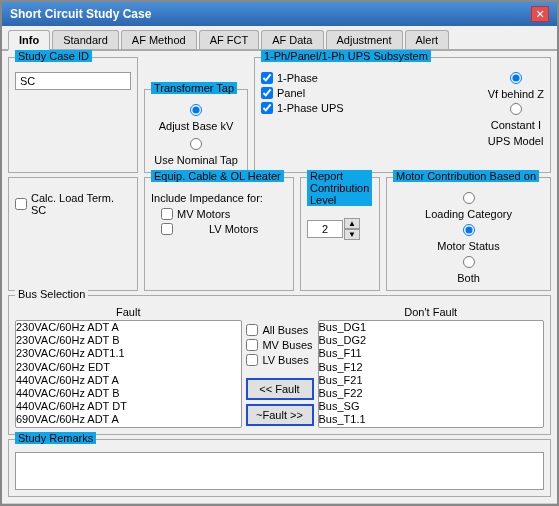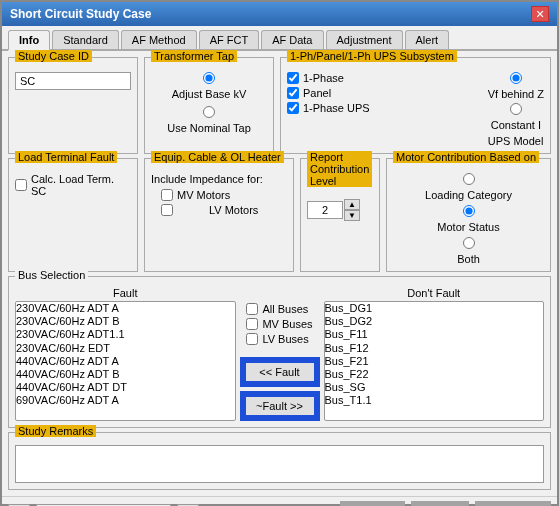--- a/index.html
+++ b/index.html
@@ -75,37 +75,38 @@
     .group-box {
       border: 1px solid #aaa;
       padding: 4px 6px 6px;
       position: relative;
       background: #f0f0f0;
     }
     .group-box-title {
       position: absolute;
       top: -8px;
       left: 6px;
-      background: #eab308;
+      background: #0ea5e9;
       padding: 0 3px;
       font-size: 11px;
     }
     .study-case-id {
       width: 130px;
     }
     .study-case-id input {
       width: 100%;
       border: 1px solid #999;
       padding: 2px 4px;
       font-size: 11px;
       background: white;
       margin-top: 10px;
     }
     .transformer-tap {
-      width: 130px;
+      width: 104px;
+      margin-top: 32px;
     }
     .radio-group {
       display: flex;
       flex-direction: column;
       gap: 6px;
       margin-top: 10px;
     }
     .radio-item {
       display: flex;
       align-items: center;
@@ -175,25 +176,25 @@
       margin-bottom: 2px;
     }
     .center-checkboxes {
       display: flex;
       flex-direction: column;
       gap: 3px;
       margin-bottom: 8px;
     }
     .fault-btn {
       background: #e0e0e0;
-      border: 6px solid #1d4ed8;
+      border: 2px solid #1d4ed8;
       padding: 3px 8px;
       font-size: 11px;
       cursor: pointer;
-      width: 80px;
+      width: 68px;
       text-align: center;
     }
     .bottom-bar {
       display: flex;
       align-items: center;
       padding: 4px 6px;
       gap: 6px;
       border-top: 1px solid #ccc;
     }
     .nav-btn {
@@ -318,21 +319,20 @@
               <span>UPS Model</span>
             </div>
           </div>
         </div>
       </div>
     </div>
 
     <div class="middle-section">
 
       <div class="group-box load-terminal">
-        <span class="group-box-title">Load Terminal Fault</span>
         <div style="margin-top:10px;">
           <label class="check-item">
             <input type="checkbox" style="">
             <span>Calc. Load Term. SC</span>
           </label>
         </div>
       </div>
 
       <div class="group-box equip-cable">
         <span class="group-box-title">Equip. Cable &amp; OL Heater</span>

